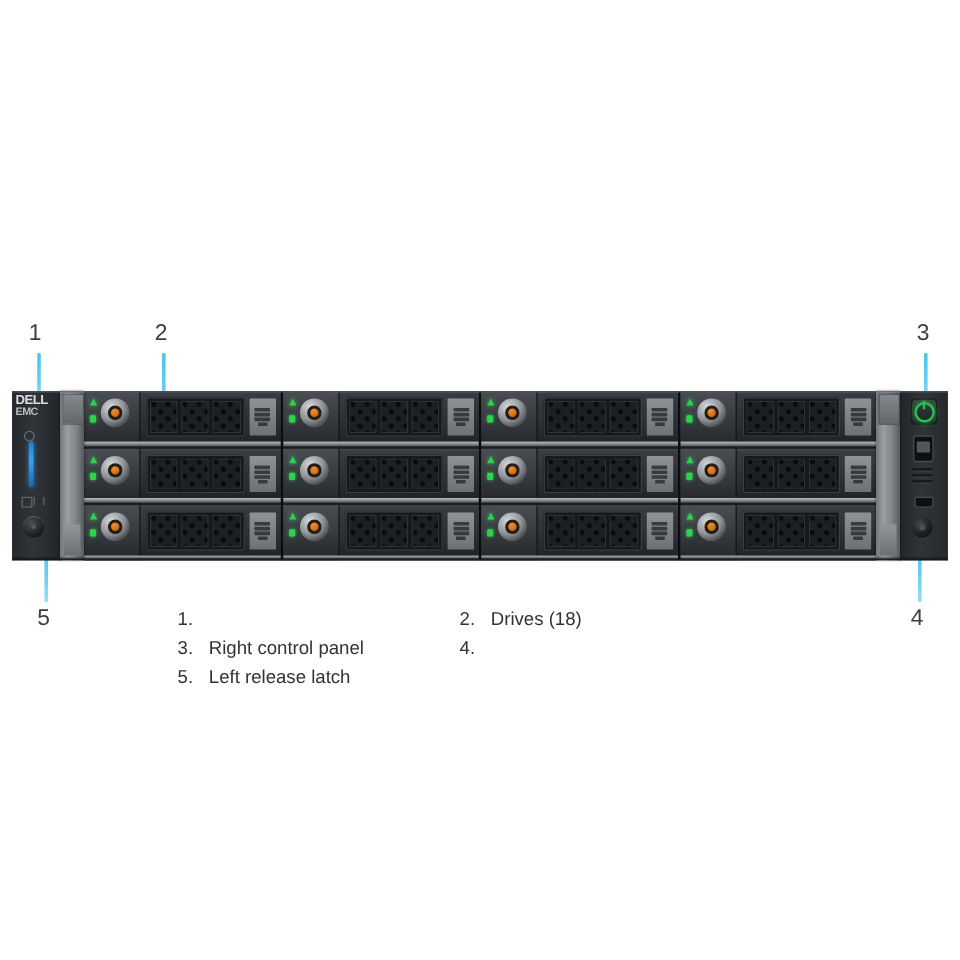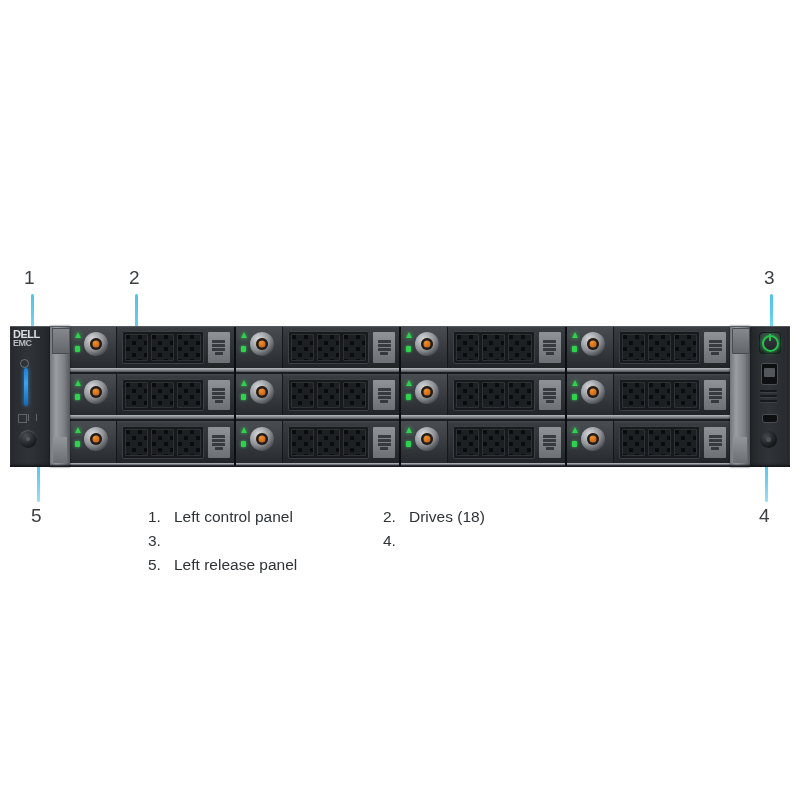--- a/index.html
+++ b/index.html
@@ -500,41 +500,41 @@
     <div class="rp-knob"></div>
   </div>
 
 </div>
 
 <div id="captions">
 
   <div class="cap-row">
     <div class="cap-cell">
       <span class="cap-idx">1.</span>
-      <span class="cap-txt">Left control panel</span>
     </div>
     <div class="cap-cell">
       <span class="cap-idx">2.</span>
       <span class="cap-txt">Drives (18)</span>
     </div>
   </div>
 
   <div class="cap-row">
     <div class="cap-cell">
       <span class="cap-idx">3.</span>
+      <span class="cap-txt">Right control panel</span>
     </div>
     <div class="cap-cell">
       <span class="cap-idx">4.</span>
     </div>
   </div>
 
   <div class="cap-row">
     <div class="cap-cell">
       <span class="cap-idx">5.</span>
-      <span class="cap-txt">Left release panel</span>
+      <span class="cap-txt">Left release latch</span>
     </div>
     <div class="cap-cell empty">
       <span class="cap-idx"></span>
       <span class="cap-txt"></span>
     </div>
   </div>
 
 </div>
 
 </body></html>

